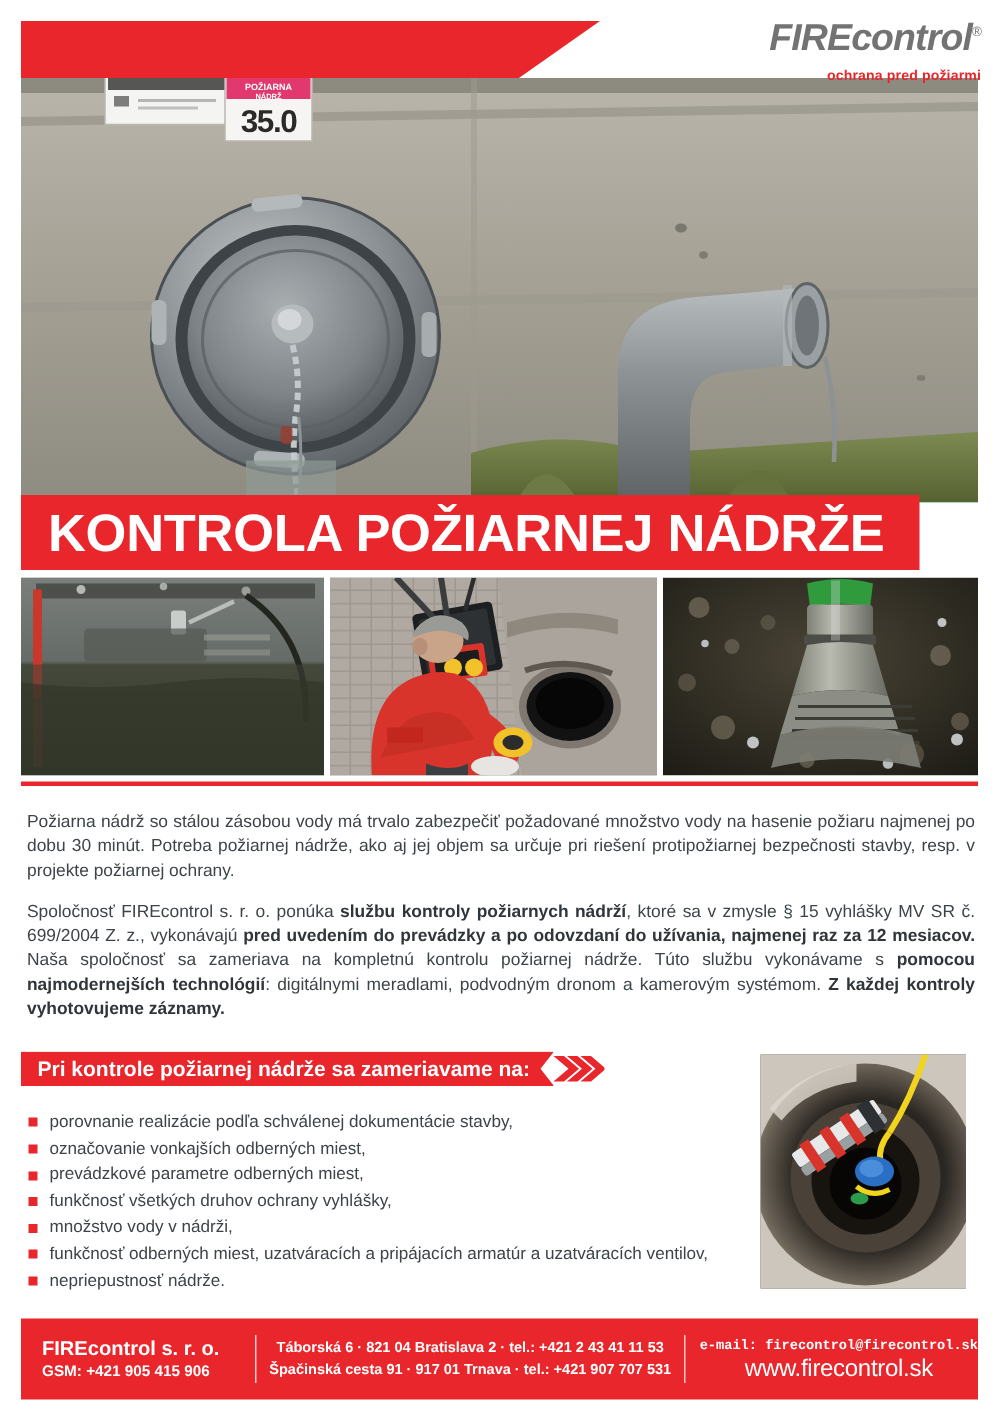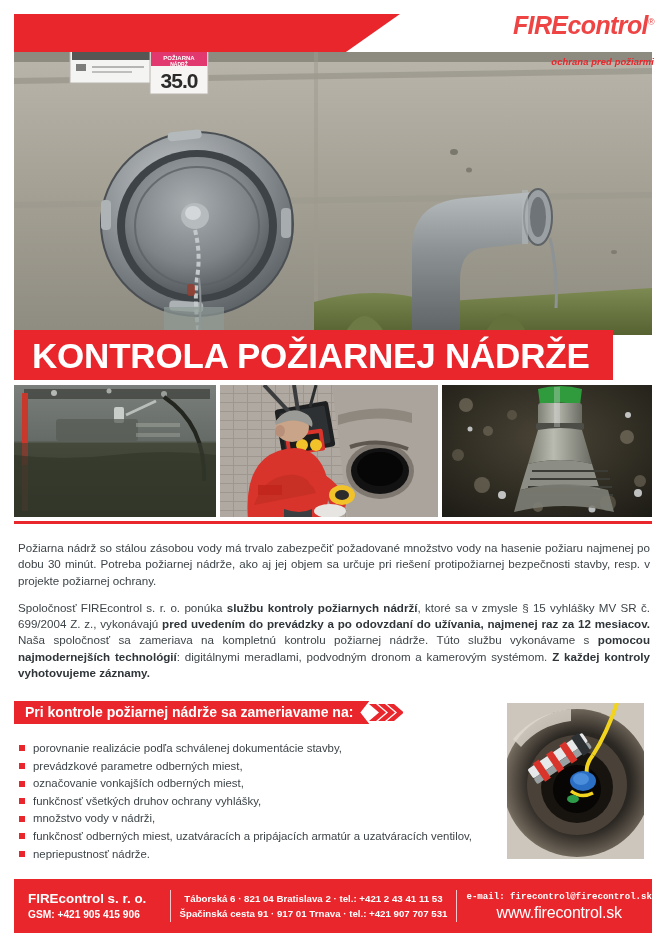--- a/index.html
+++ b/index.html
@@ -16,27 +16,27 @@
   .top-red{
     position:absolute; left:14px; top:14px; width:386px; height:38px;
     background:#e8262c;
     clip-path: polygon(0 0, 100% 0, 86% 100%, 0 100%);
   }
   .logo-wrap{
     position:absolute; right:12px; top:13px; width:180px; height:36px;
     text-align:right; line-height:1;
   }
   .logo-main{
-    font-size:25px; font-weight:bold; font-style:italic; color:#ef4444;
+    font-size:25px; font-weight:bold; font-style:italic; color:#737373;
     letter-spacing:-0.6px; white-space:nowrap; display:inline-block;
   }
   .logo-reg{ font-size:9px; vertical-align:super; font-style:normal; font-weight:normal; }
   .logo-sub{
-    font-size:9.4px; font-weight:bold; font-style:italic; color:#e8262c;
-    letter-spacing:0.1px; margin-top:19px; white-space:nowrap;
+    font-size:9.4px; font-weight:bold; color:#e8262c;
+    letter-spacing:0.1px; margin-top:7px; white-space:nowrap;
   }
 
   
   .hero{
     position:absolute; left:14px; top:52px; width:638px; height:283px;
     overflow:hidden; background:#86efac;
   }
   .hero-svg{ display:block; width:100%; height:100%; }
 
   
@@ -361,22 +361,22 @@
     <svg width="36" height="23" viewBox="0 0 36 23">
       <path d="M2 3 L12 11.5 L2 20 L9 20 L19 11.5 L9 3 Z" fill="#e8262c"></path>
       <path d="M11 3 L21 11.5 L11 20 L18 20 L28 11.5 L18 3 Z" fill="#e8262c"></path>
       <path d="M20 3 L30 11.5 L20 20 L27 20 L37 11.5 L27 3 Z" fill="#e8262c"></path>
     </svg>
   </span>
 </div>
 
 <ul class="bullets">
   <li>porovnanie realizácie podľa schválenej dokumentácie stavby,</li>
+  <li>označovanie vonkajších odberných miest,</li>
   <li>prevádzkové parametre odberných miest,</li>
-  <li>označovanie vonkajších odberných miest,</li>
   <li>funkčnosť všetkých druhov ochrany vyhlášky,</li>
   <li>množstvo vody v nádrži,</li>
   <li>funkčnosť odberných miest, uzatváracích a pripájacích armatúr a uzatváracích ventilov,</li>
   <li>nepriepustnosť nádrže.</li>
 </ul>
 
 <div class="side-photo">
   <svg viewBox="0 0 137 156" preserveAspectRatio="none">
     <defs>
       <radialGradient id="shaft" cx="52%" cy="50%" r="62%">

